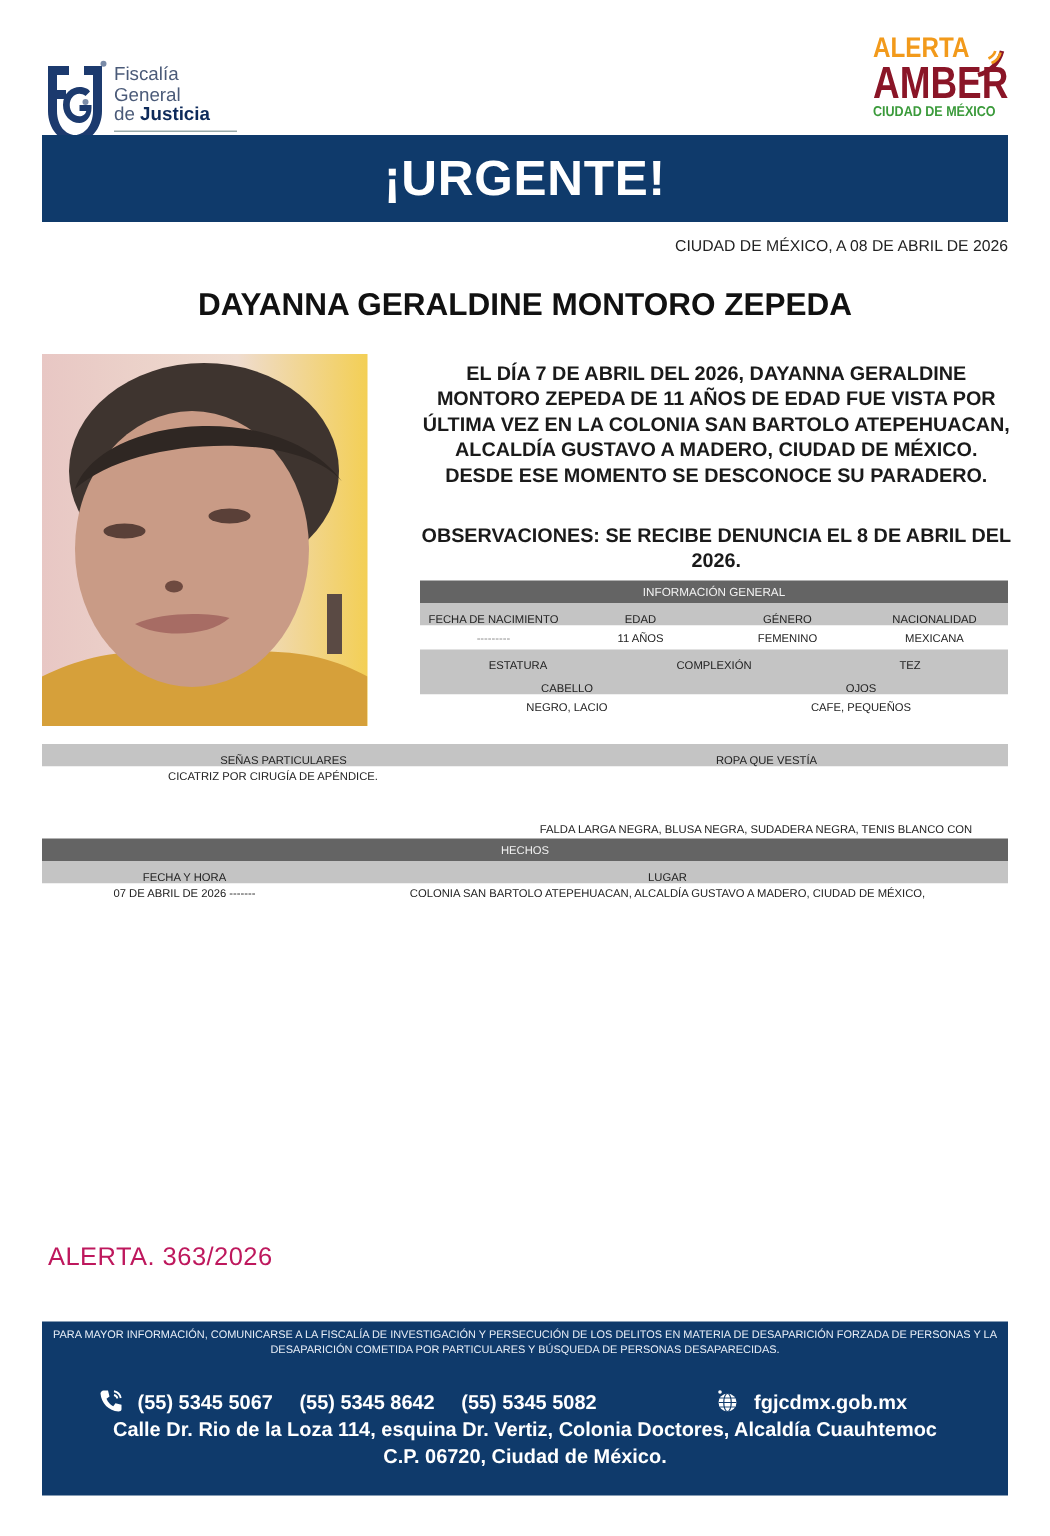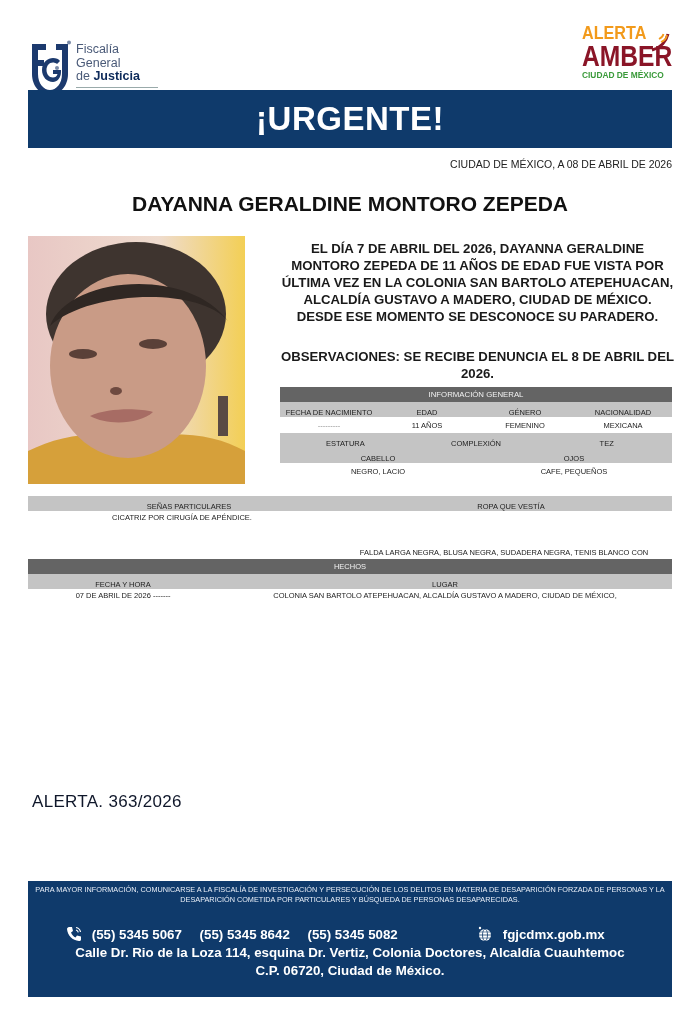--- a/index.html
+++ b/index.html
@@ -52,21 +52,21 @@
 
   .bottom-tbl { left: 28px; top: 496px; width: 644px; }
   .bottom-tbl .hdr-light { height: 15px; }
   .bottom-tbl .val { align-items: flex-start; height: 30px; padding-top: 2px; line-height: 10px; }
 
   .hechos { left: 28px; top: 559px; width: 644px; }
   .hechos .hdr-dark { height: 15px; }
   .hechos .hdr-light { height: 15px; }
   .hechos .val { height: 12px; }
 
-  .alert-code { left: 32px; top: 792px; font-size: 17px; color: #0f172a; letter-spacing: 0.3px; }
+  .alert-code { left: 32px; top: 828px; font-size: 17px; color: #be185d; letter-spacing: 0.3px; }
 
   
   .footer { left: 28px; top: 881px; width: 644px; height: 116px; background: #0f3a6b; color: #fff; }
   .footer .note { position: absolute; left: 0; width: 644px; top: 4px; text-align: center; font-size: 7.3px; line-height: 10px; color: #e8eef7; }
   .footer .contact { position: absolute; left: 0; width: 644px; top: 45px; font-weight: bold; font-size: 13.3px; }
   .footer .phones { position: absolute; left: 38px; top: 0; white-space: nowrap; }
   .footer .phones span { margin-right: 14px; }
   .footer .web { position: absolute; left: 449px; top: 0; white-space: nowrap; }
   .footer .addr { position: absolute; left: 0; width: 644px; top: 63px; text-align: center; font-weight: bold; font-size: 13.3px; line-height: 18px; }
   .ico { display: inline-block; vertical-align: -3px; margin-right: 6px; }

